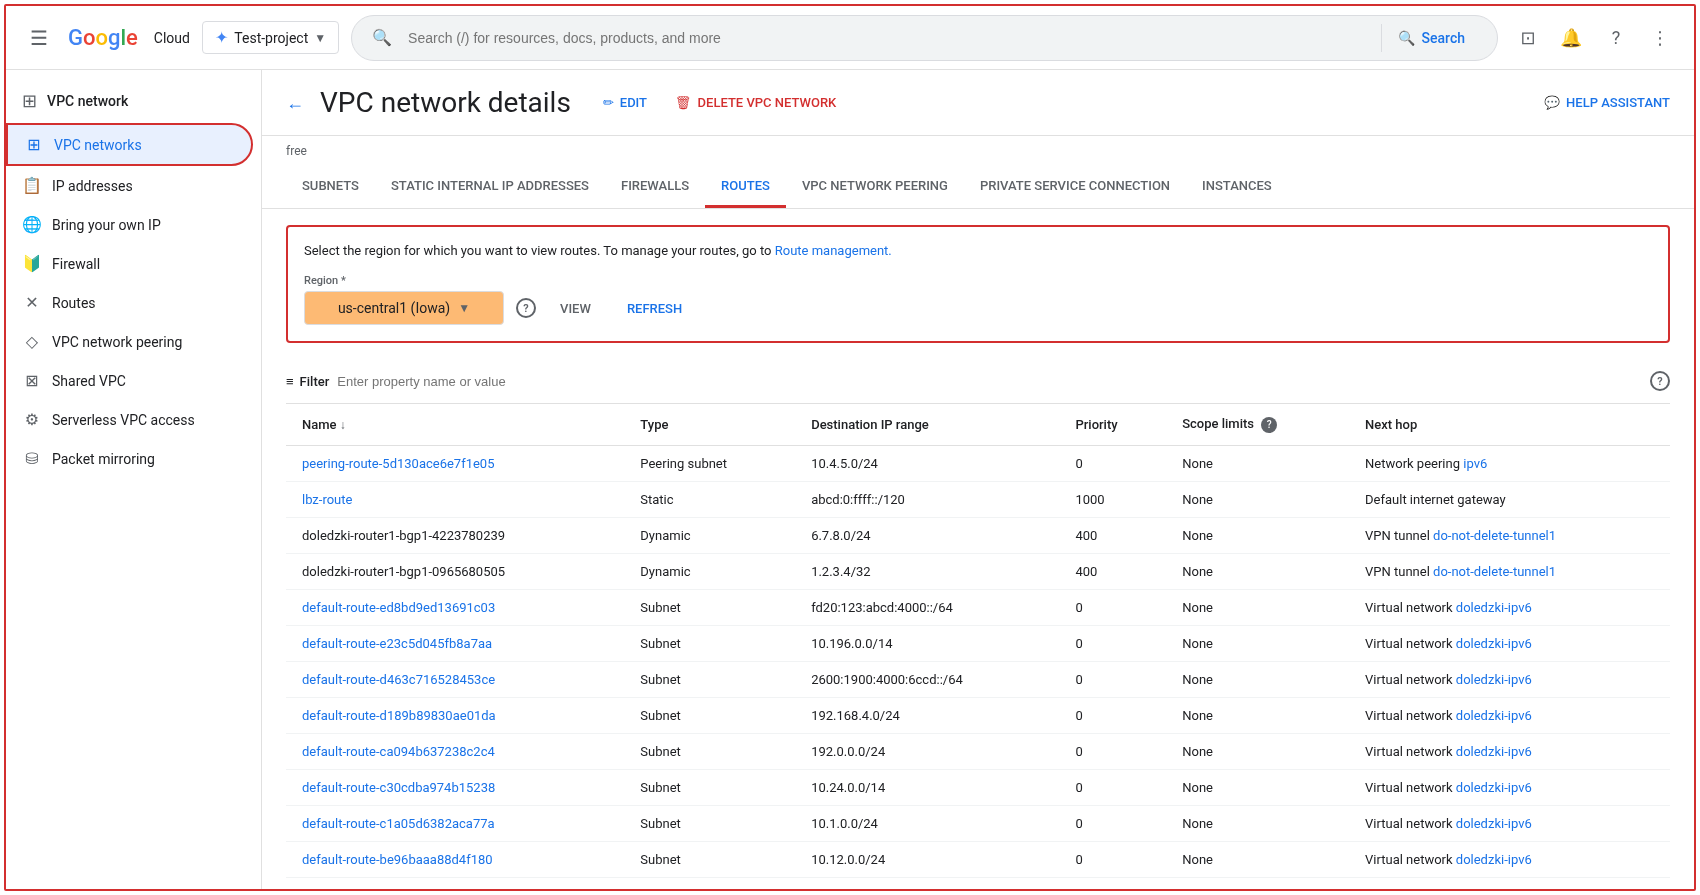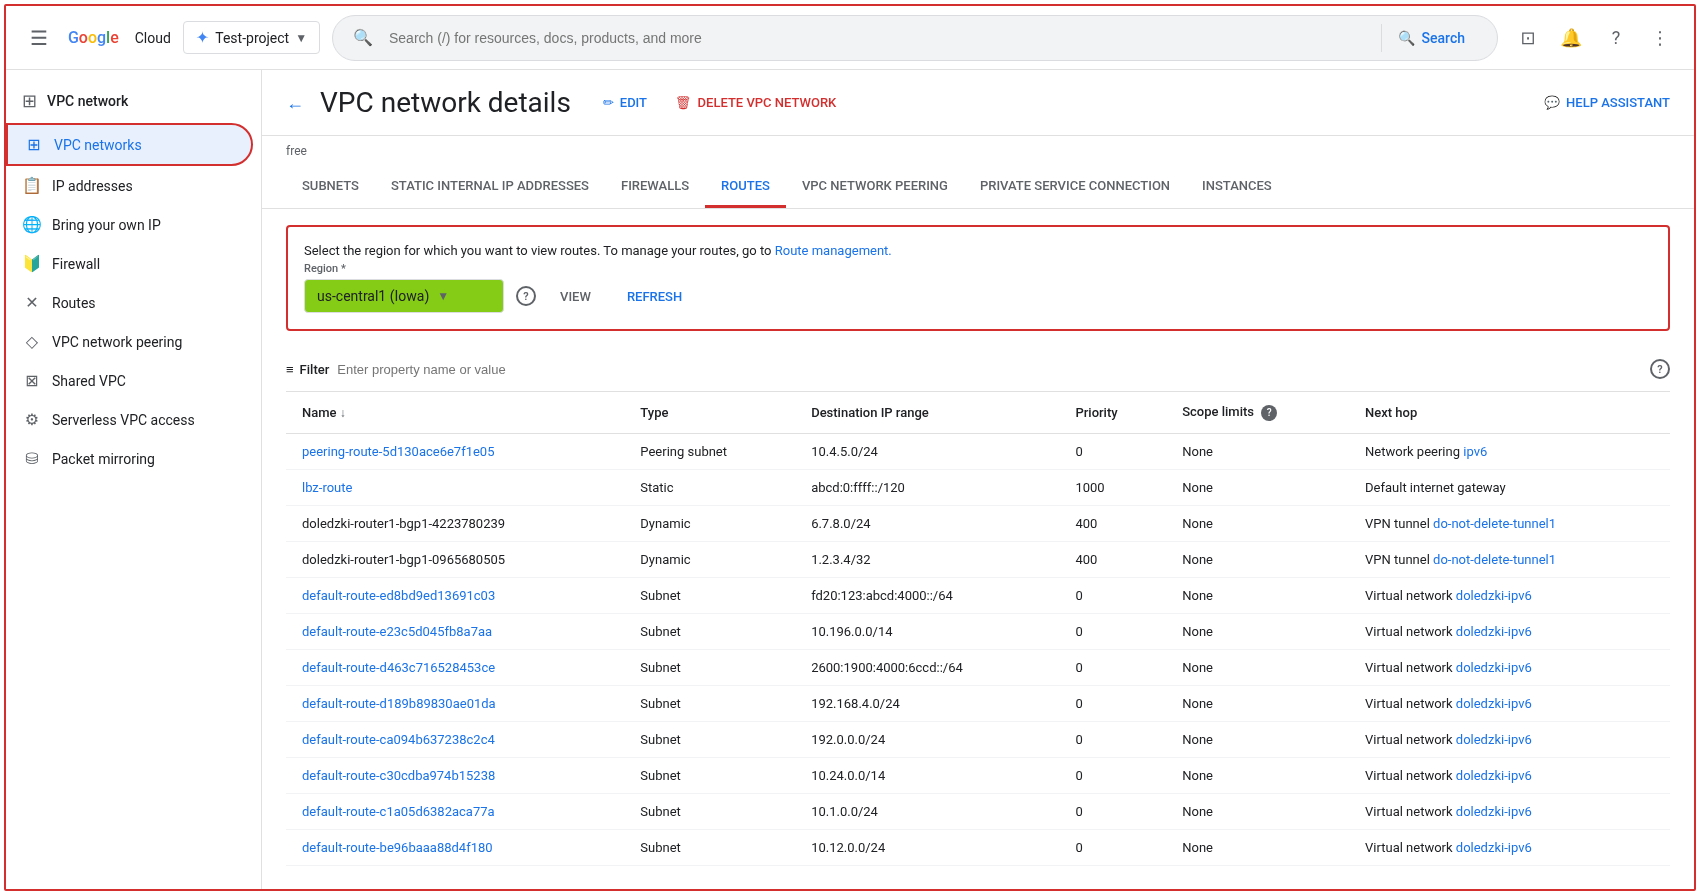--- a/index.html
+++ b/index.html
@@ -42,24 +42,24 @@
     .breadcrumb { padding: 8px 24px; font-size: 12px; color: #5f6368; }
 
     
     .tabs { display: flex; align-items: center; padding: 0 24px; border-bottom: 1px solid #e0e0e0; }
     .tab { padding: 12px 16px; font-size: 13px; font-weight: 500; color: #5f6368; cursor: pointer; text-transform: uppercase; border-bottom: 3px solid transparent; white-space: nowrap; }
     .tab.active-blue { color: #1a73e8; border-bottom: 3px solid #1a73e8; }
 
     
     .routes-section { padding: 16px 24px; }
     .routes-info-box { border: 2px solid #d32f2f; border-radius: 4px; padding: 16px; margin-bottom: 16px; }
-    .routes-info-text { font-size: 13px; color: #202124; margin-bottom: 4px; }
+    .routes-info-text { font-size: 13px; color: #202124; margin-bottom: 16px; }
     .routes-info-text a { color: #1a73e8; text-decoration: none; }
     .region-row { display: flex; align-items: center; gap: 12px; }
-    .region-select { display: flex; align-items: center; gap: 8px; border: 1px solid #dadce0; border-radius: 4px; padding: 8px 12px; font-size: 14px; cursor: pointer; background: #84cc16; min-width: 200px; }
+    .region-select { display: flex; align-items: center; gap: 8px; border: 1px solid #dadce0; border-radius: 4px; padding: 8px 12px; font-size: 14px; cursor: pointer; background: #fdba74; min-width: 200px; justify-content: center; }
     .help-circle { width: 20px; height: 20px; border: 2px solid #5f6368; border-radius: 50%; display: flex; align-items: center; justify-content: center; font-size: 11px; color: #5f6368; font-weight: 600; cursor: pointer; }
     .view-btn { padding: 8px 12px; font-size: 13px; font-weight: 500; color: #5f6368; cursor: pointer; text-transform: uppercase; }
     .refresh-btn { padding: 8px 12px; font-size: 13px; font-weight: 500; color: #1a73e8; cursor: pointer; text-transform: uppercase; }
 
     
     .filter-bar { display: flex; align-items: center; gap: 8px; padding: 12px 0; border-bottom: 1px solid #e0e0e0; margin-bottom: 0; }
     .filter-icon { display: flex; align-items: center; gap: 6px; color: #202124; font-size: 13px; font-weight: 500; cursor: pointer; }
     .filter-input { flex: 1; border: none; outline: none; font-size: 13px; color: #5f6368; background: transparent; }
     .filter-help { margin-left: auto; }
 
@@ -75,21 +75,21 @@
   </style>
 </head>
 <body>
 
 <div class="page-wrapper">
 
   <div class="topbar">
     <span class="topbar-hamburger">☰</span>
 
     <div class="topbar-logo">
-      <span style="font-weight:500; font-size:16px;">
+      <span style="font-weight:500; font-size:22px;">
         <span style="color:#4285f4;">G</span><span style="color:#ea4335;">o</span><span style="color:#fbbc04;">o</span><span style="color:#4285f4;">g</span><span style="color:#34a853;">l</span><span style="color:#ea4335;">e</span>
       </span>
       <span style="color:#202124; font-weight:400; font-size:14px; margin-left:12px;">Cloud</span>
     </div>
 
     <div class="project-selector">
       <span style="color:#4285f4; font-size:16px;">✦</span>
       <span>Test-project</span>
       <span style="color:#5f6368; font-size:12px;">▼</span>
     </div>

